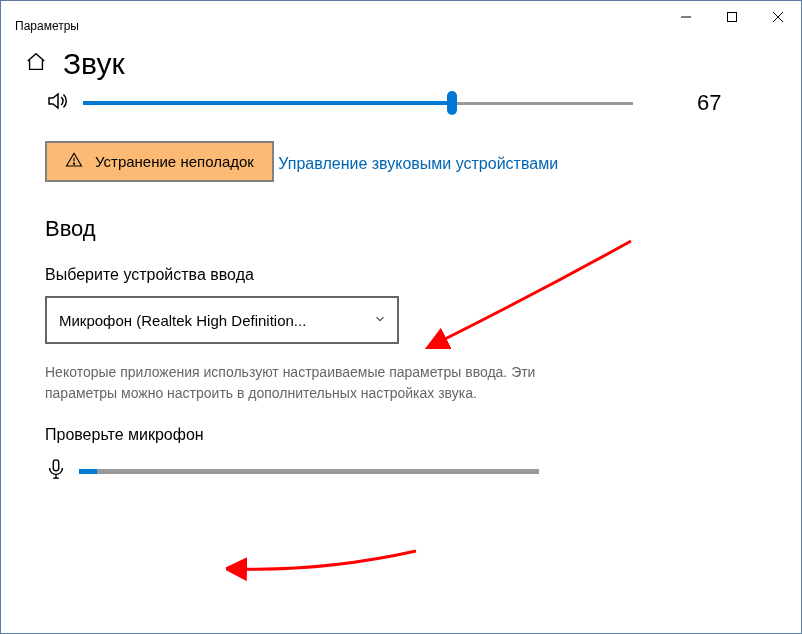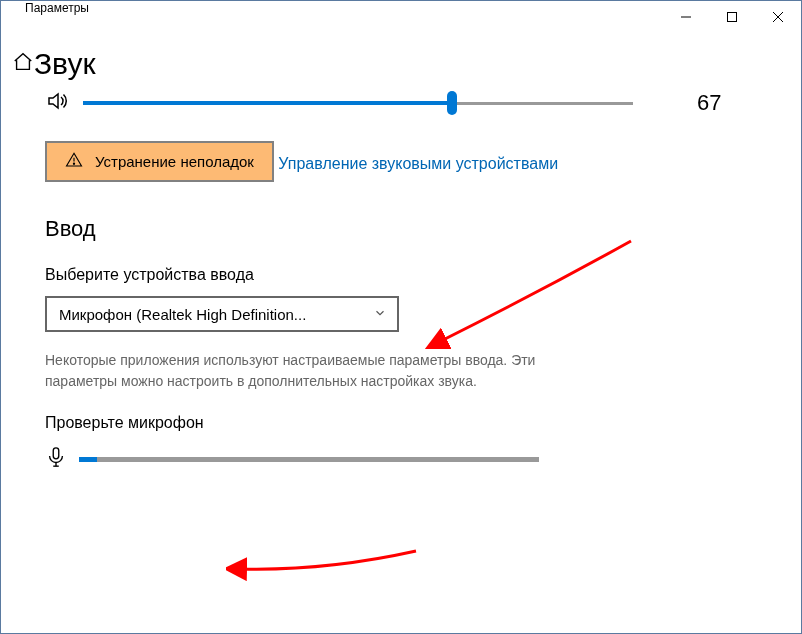--- a/index.html
+++ b/index.html
@@ -1,36 +1,36 @@
 <!DOCTYPE html>
 <html><head>
   <meta charset="utf-8">
   <style>
     * { margin: 0; padding: 0; box-sizing: border-box; font-family: "Segoe UI", Tahoma, sans-serif; }
     body { background: #fff; width: 802px; height: 634px; position: relative; overflow: hidden; border: 1px solid #5a7aa0; }
-    .titlebar { height: 32px; display: flex; align-items: flex-start; justify-content: space-between; padding-left: 24px; }
+    .titlebar { height: 32px; display: flex; align-items: flex-end; justify-content: space-between; padding-left: 14px; }
     .titlebar-title { font-size: 12px; color: #000; }
     .win-controls { display: flex; }
     .win-btn { width: 46px; height: 32px; display: flex; align-items: center; justify-content: center; cursor: pointer; }
-    .header { display: flex; align-items: center; padding: 14px 28px 6px 11px; }
+    .header { display: flex; align-items: center; gap: 16px; padding: 14px 28px 6px 24px; }
     .home-icon { cursor: pointer; }
     .page-title { font-size: 30px; font-weight: 400; }
     .content { padding: 0 44px; }
     .vol-row { display: flex; align-items: center; gap: 14px; margin-top: 2px; }
     .speaker-icon { flex-shrink: 0; }
     .slider-wrap { flex: 1; position: relative; height: 24px; display: flex; align-items: center; }
     .track-bg { position: absolute; left: 0; right: 0; height: 3px; background: #999; }
     .track-fill { position: absolute; left: 0; height: 4px; background: #0078d4; }
     .thumb { position: absolute; width: 10px; height: 24px; background: #0078d4; border-radius: 5px; transform: translateX(-50%); }
     .vol-value { font-size: 22px; width: 60px; text-align: left; margin-left: 50px; }
     .troubleshoot { margin-top: 24px; display: inline-flex; align-items: center; gap: 12px; border: 2px solid #818181; background: #fdba74; padding: 8px 18px; font-size: 15px; cursor: pointer; }
     .link { color: #0066b4; font-size: 16px; margin-top: 22px; cursor: pointer; display: inline-block; }
     .section-h { font-size: 22px; font-weight: 400; margin-top: 34px; }
     .field-label { font-size: 16px; margin-top: 24px; }
-    .select-box { margin-top: 12px; width: 354px; height: 36px; border: 2px solid #666; display: flex; align-items: center; justify-content: space-between; padding: 0 10px 0 12px; cursor: pointer; font-size: 15px; background: #fff; }
+    .select-box { margin-top: 12px; width: 354px; height: 48px; border: 2px solid #666; display: flex; align-items: center; justify-content: space-between; padding: 0 10px 0 12px; cursor: pointer; font-size: 15px; background: #fff; }
     .desc { margin-top: 18px; font-size: 14px; color: #666; line-height: 1.5; max-width: 540px; }
     .mic-row { display: flex; align-items: center; gap: 12px; margin-top: 14px; }
     .mic-icon { flex-shrink: 0; }
     .level-bar { flex: 1; height: 5px; background: #999; position: relative; max-width: 460px; }
     .level-fill { position: absolute; left: 0; top: 0; bottom: 0; background: #0078d4; }
     .arrow { position: absolute; pointer-events: none; }
   </style>
 </head>
 <body>
 

